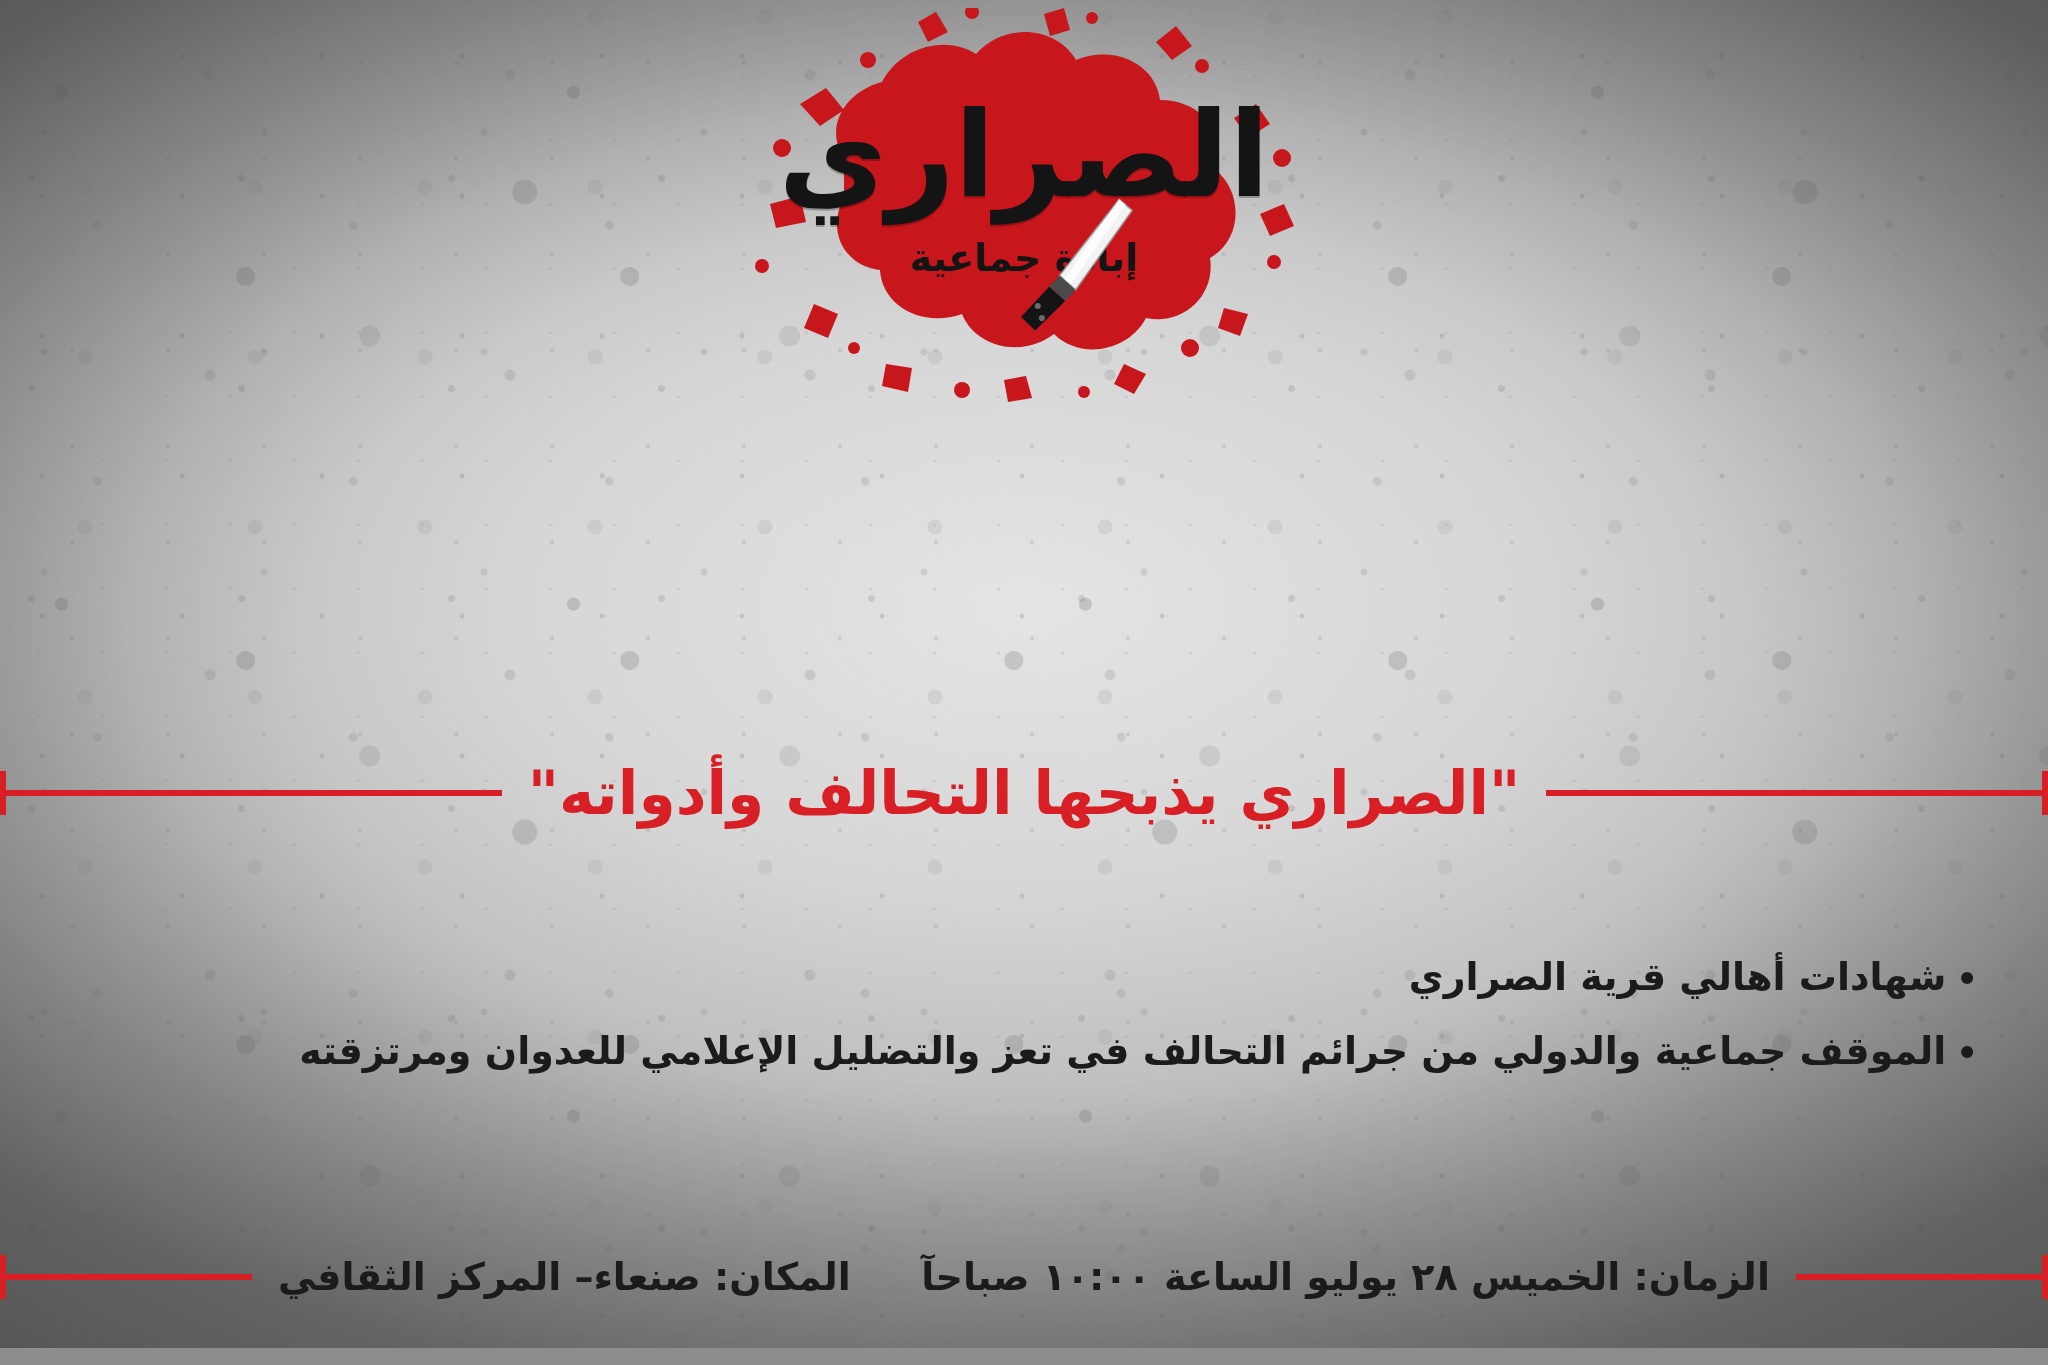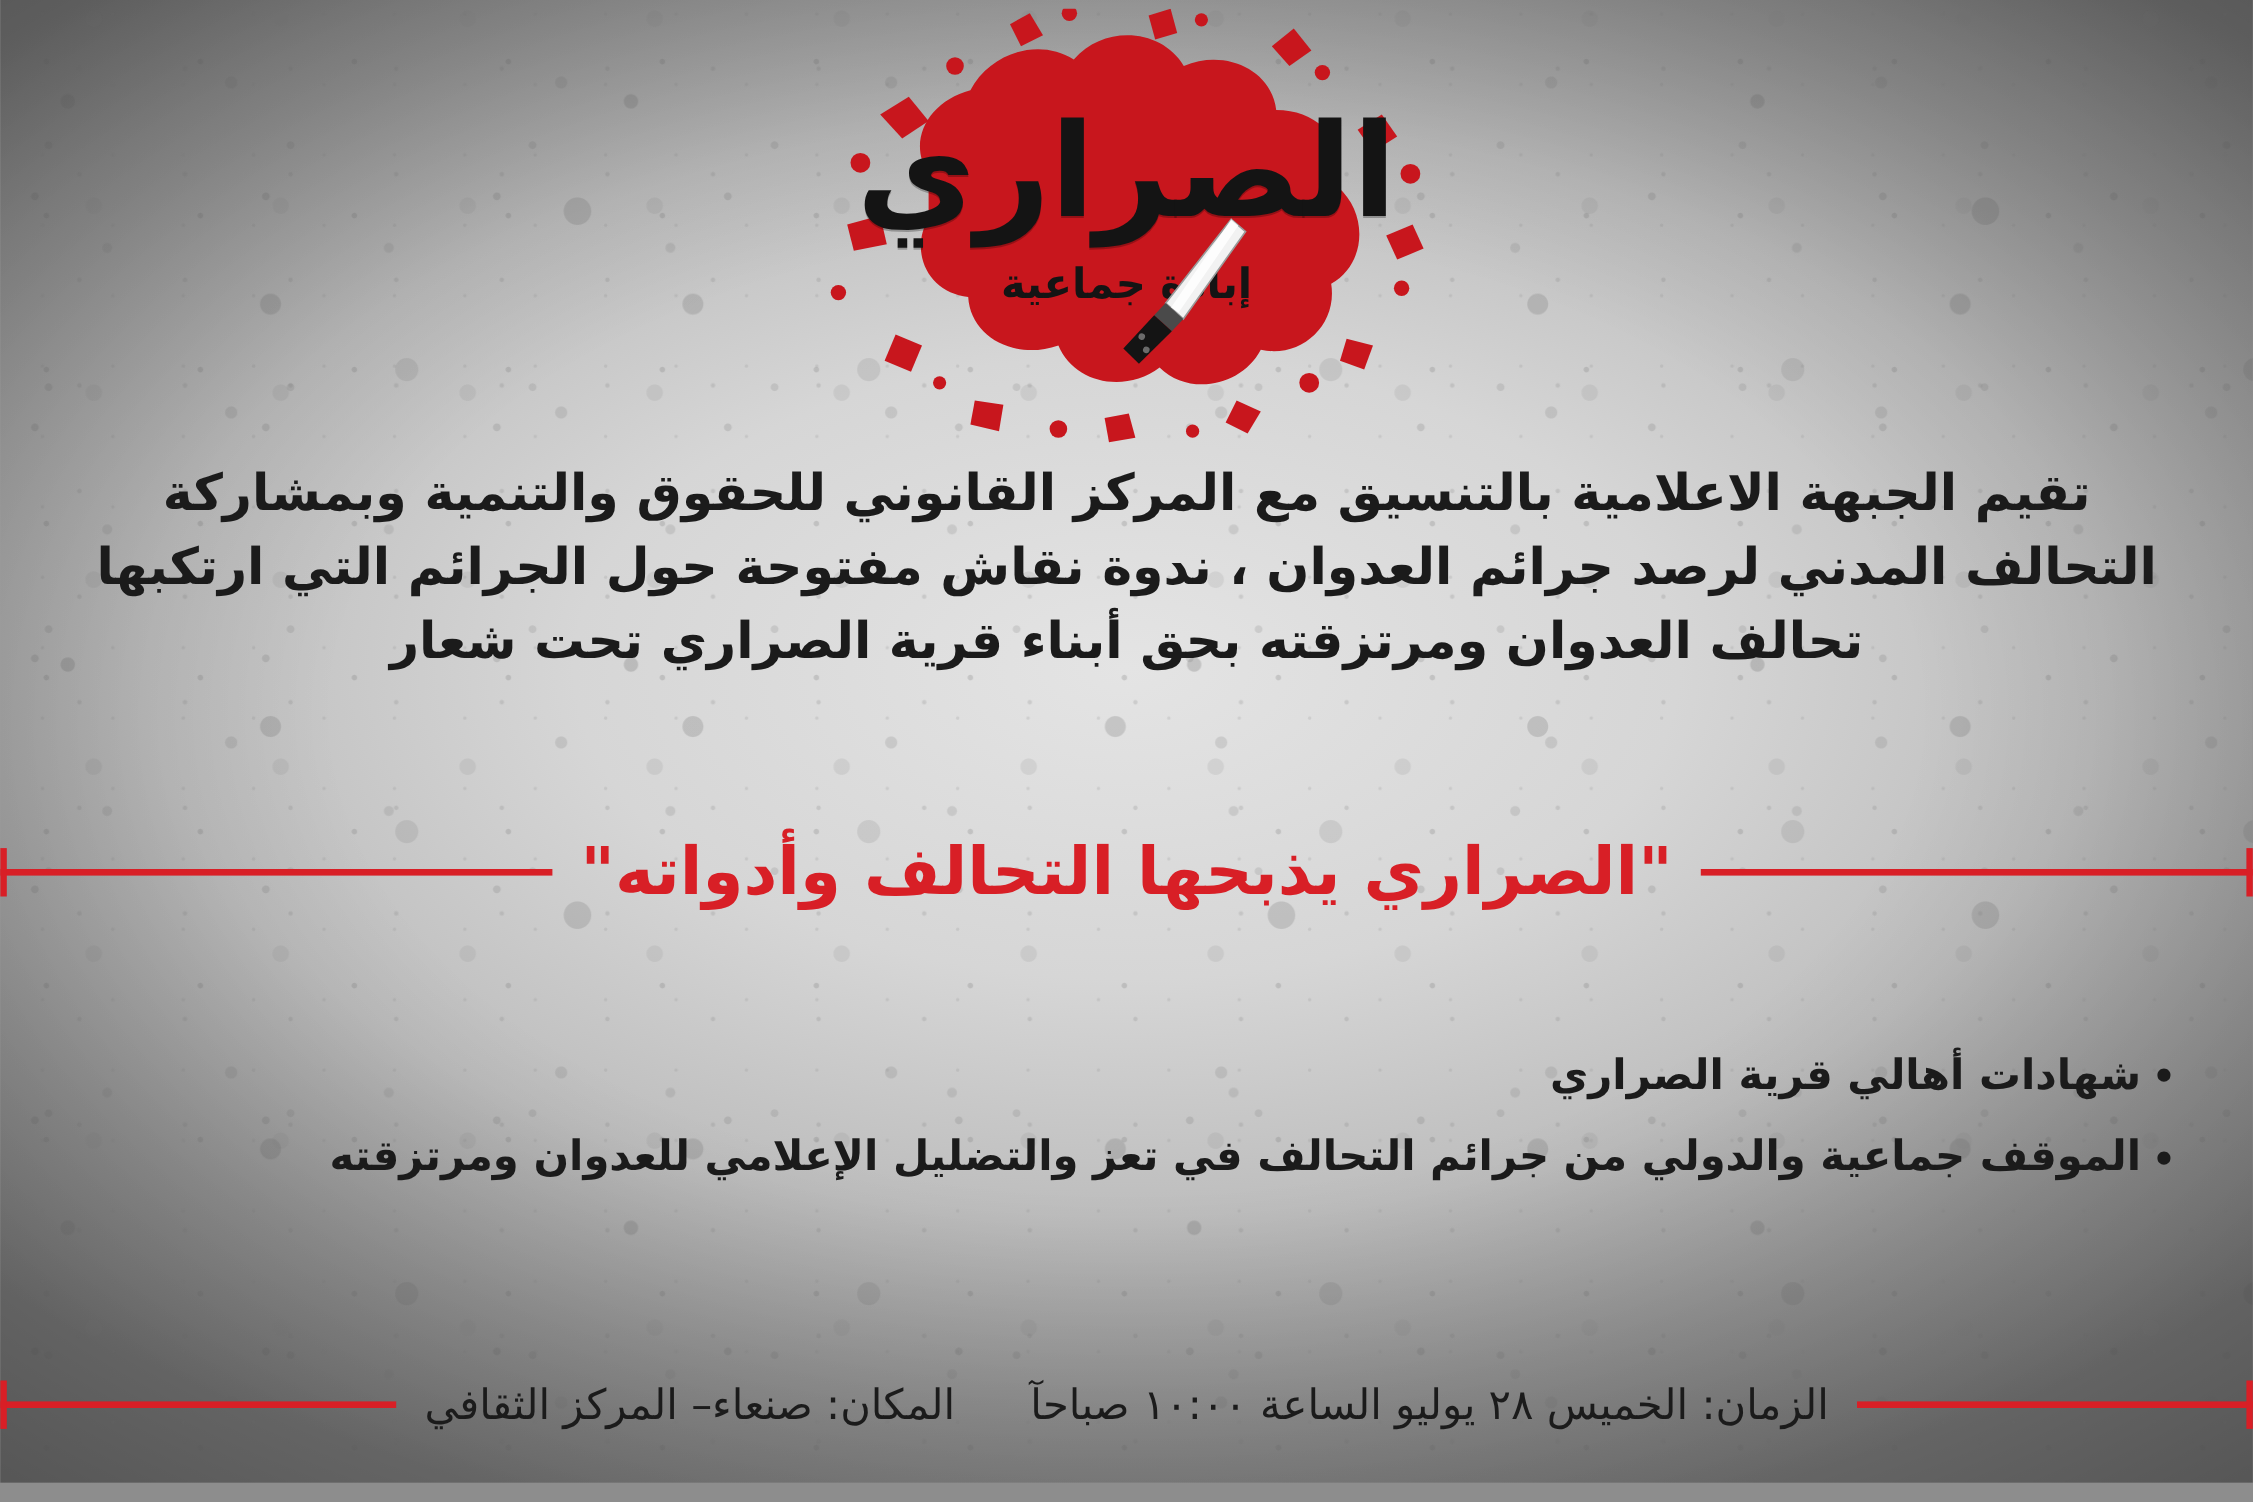--- a/index.html
+++ b/index.html
@@ -197,21 +197,21 @@
     top: 1255px;
     left: 0;
     right: 0;
     display: flex;
     align-items: center;
   }
   .footer-text {
     flex: 0 0 auto;
     padding: 0 26px;
     font-size: 38px;
-    font-weight: normal;
+    font-weight: bold;
     color: #1b1b1b;
     white-space: nowrap;
   }
   .footer-text .sep { display: inline-block; width: 44px; }
 </style>
 </head>
 <body>
 
 <div class="poster">
 
@@ -258,21 +258,20 @@
     <svg class="knife" viewBox="0 0 120 160" aria-hidden="true">
       <path d="M74 4 L90 10 L64 104 L44 96 Z" fill="#f2f2f2" stroke="#9a9a9a" stroke-width="1.5"></path>
       <path d="M74 4 L82 7 L58 100 L50 98 Z" fill="#ffffff" opacity=".85"></path>
       <path d="M44 96 L64 104 L58 118 L38 110 Z" fill="#4a4a4a"></path>
       <path d="M38 110 L58 118 L40 156 L22 148 Z" fill="#141414"></path>
       <circle cx="34" cy="132" r="3" fill="#6b6b6b"></circle>
       <circle cx="42" cy="142" r="3" fill="#6b6b6b"></circle>
     </svg>
   </div>
 
-  <div class="intro">تقيم الجبهة الاعلامية بالتنسيق مع المركز القانوني للحقوق والتنمية وبمشاركة التحالف المدني لرصد جرائم العدوان ، ندوة نقاش مفتوحة حول الجرائم التي ارتكبها تحالف العدوان ومرتزقته بحق أبناء قرية الصراري تحت شعار</div>
 
   <div class="slogan-row">
     <div class="rule left">
         <span class="cap"></span>
       </div>
     <div class="slogan">"الصراري يذبحها التحالف وأدواته"</div>
     <div class="rule right">
         <span class="cap"></span>
       </div>
   </div>

